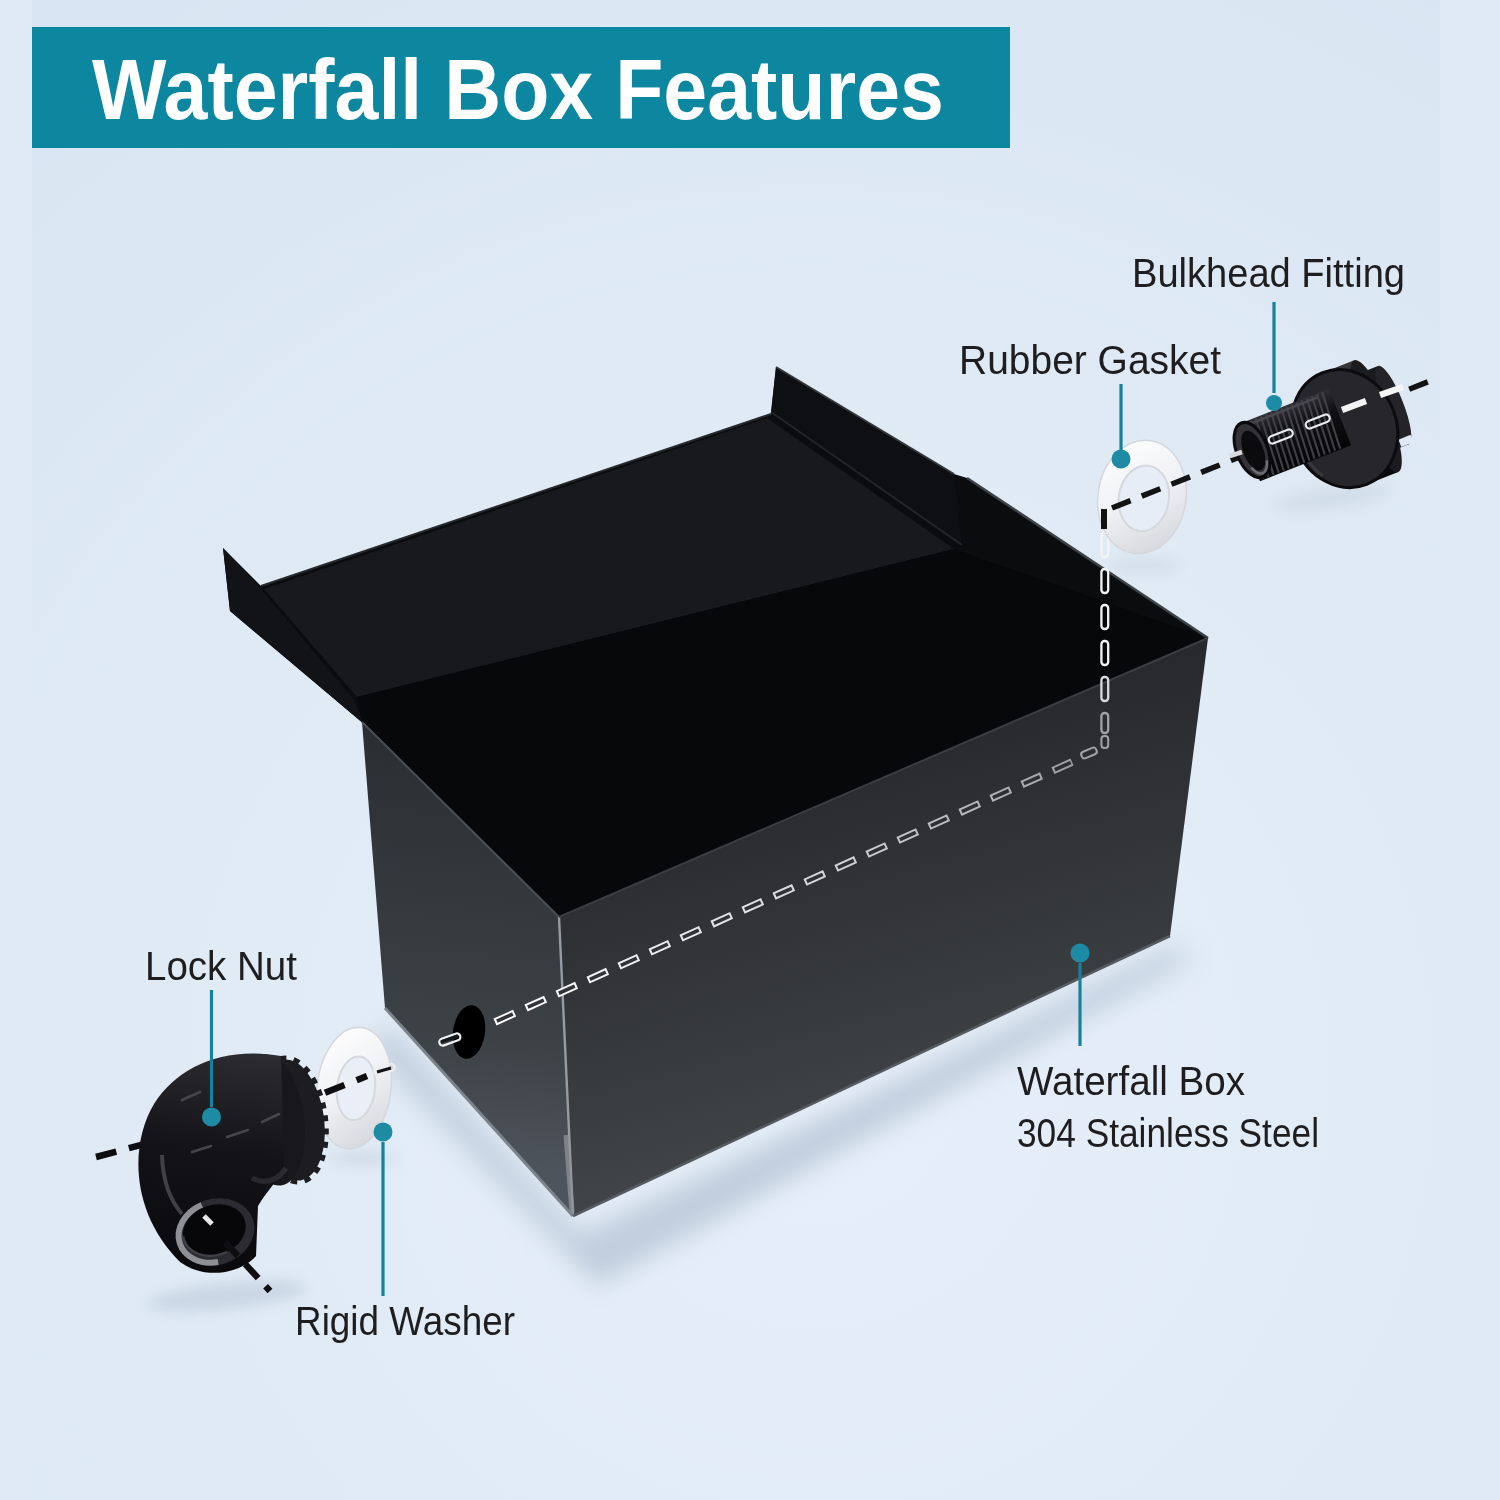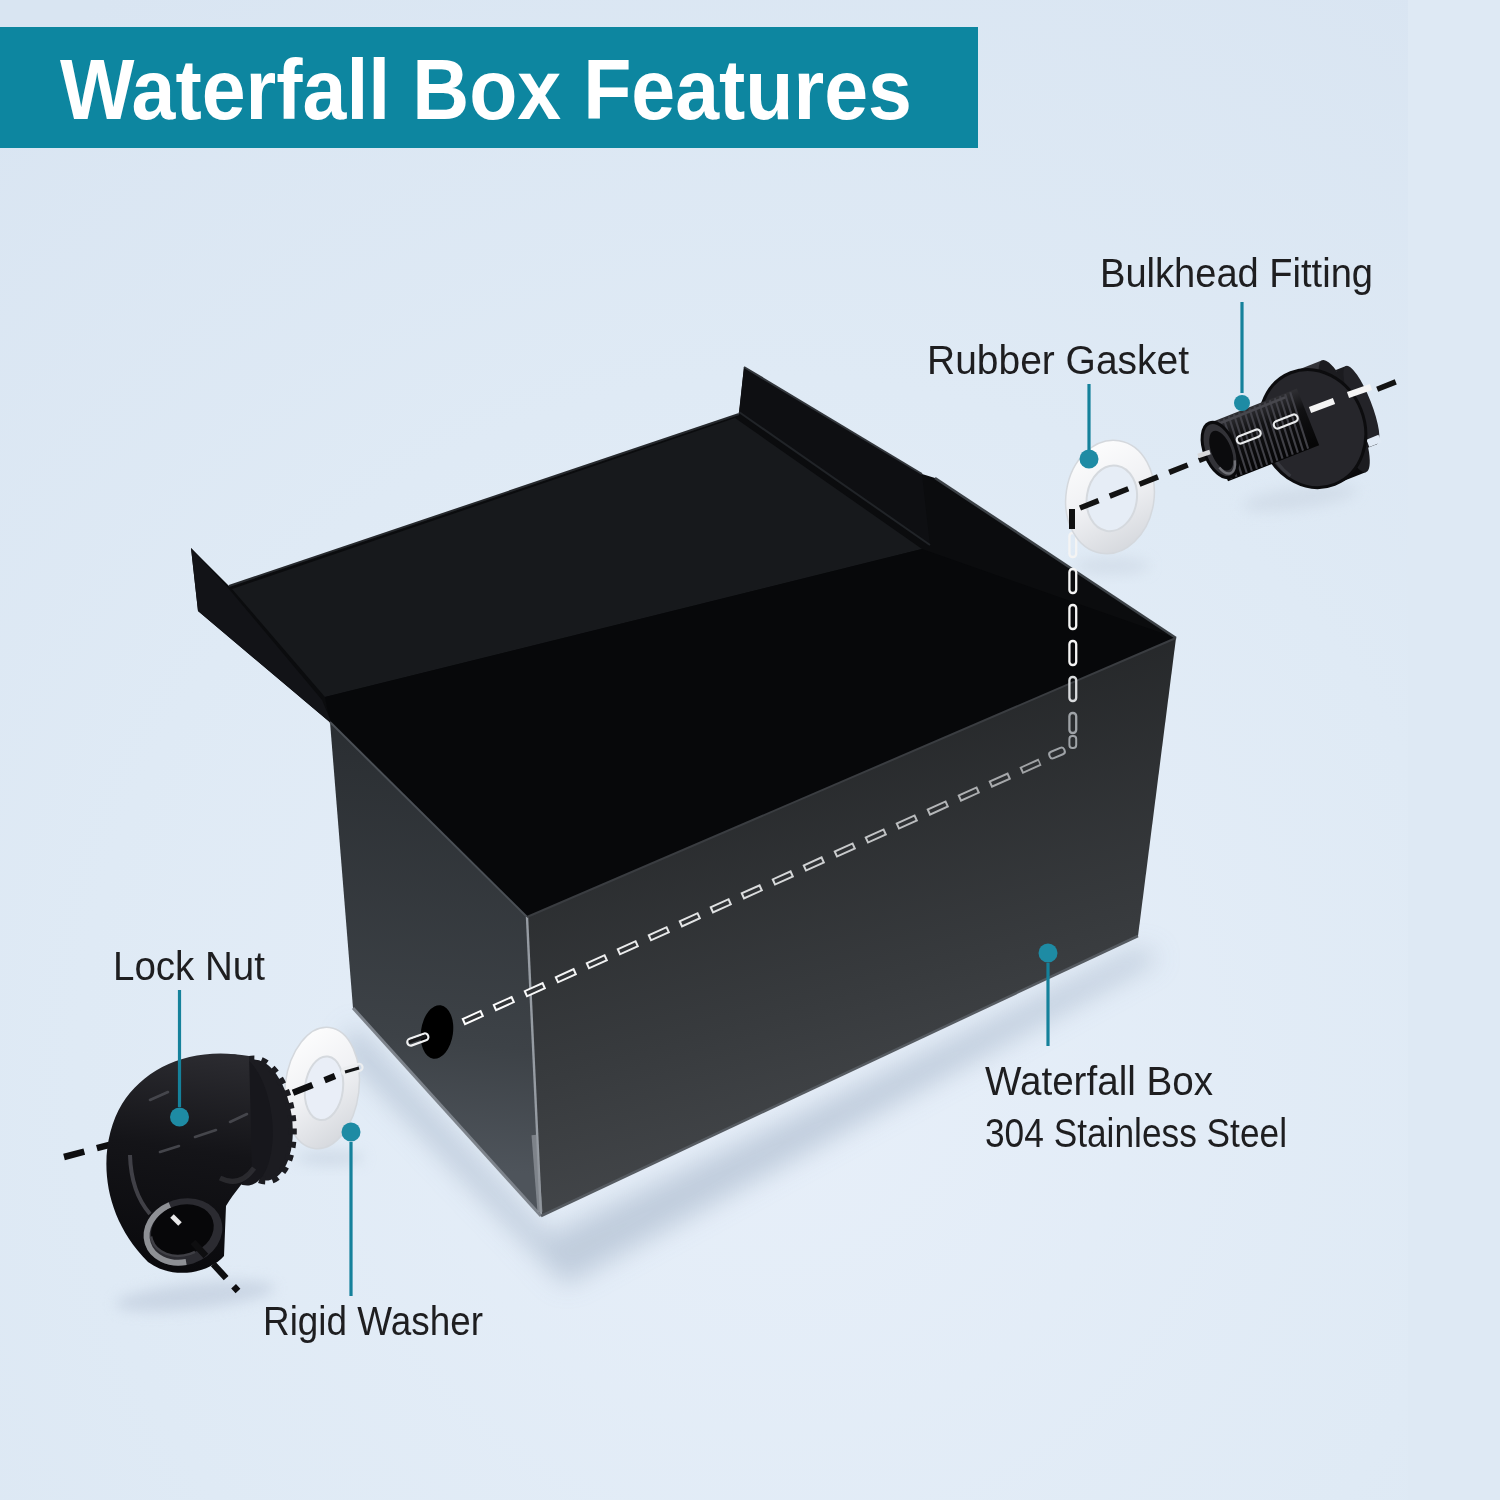--- a/index.html
+++ b/index.html
@@ -1,16 +1,16 @@
 <!DOCTYPE html>
 <html><head>
 <meta charset="utf-8">
 <style>
   html,body{margin:0;padding:0;background:#dee9f4;}
-  #stage{position:relative;width:1408px;height:1500px;overflow:hidden;}
+  #stage{position:relative;width:1408px;height:1500px;overflow:hidden;margin-left:32px;}
   svg{display:block;}
   text{font-family:"Liberation Sans", sans-serif;}
 </style>
 </head>
 <body>
 <div id="stage">
 <svg width="1500" height="1500" viewBox="0 0 1500 1500">
 <defs>
   <radialGradient id="bgGrad" cx="0.52" cy="0.72" r="0.85">
     <stop offset="0" stop-color="#e7eff9"></stop>

